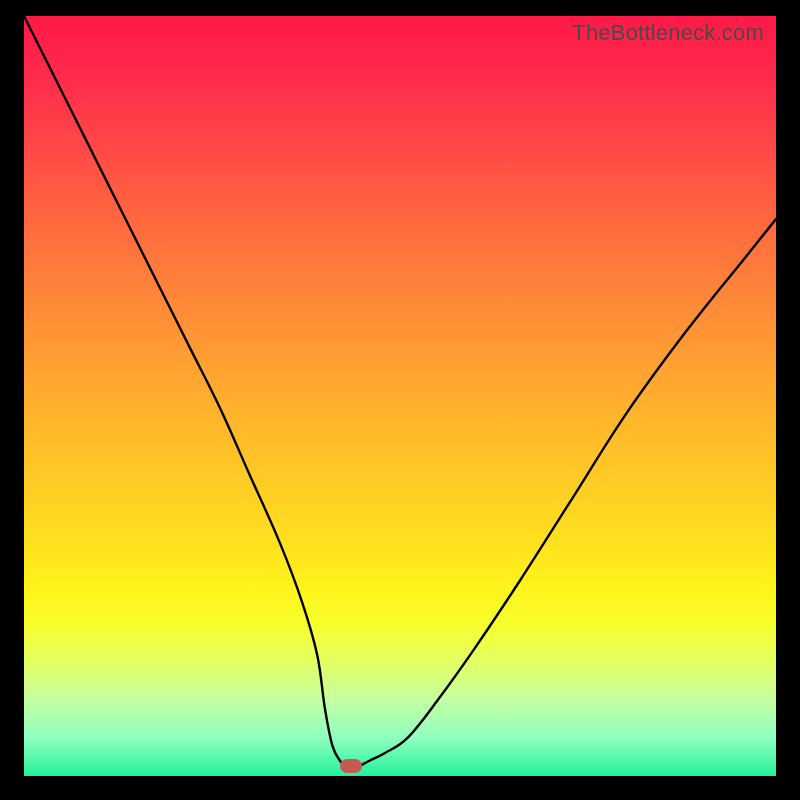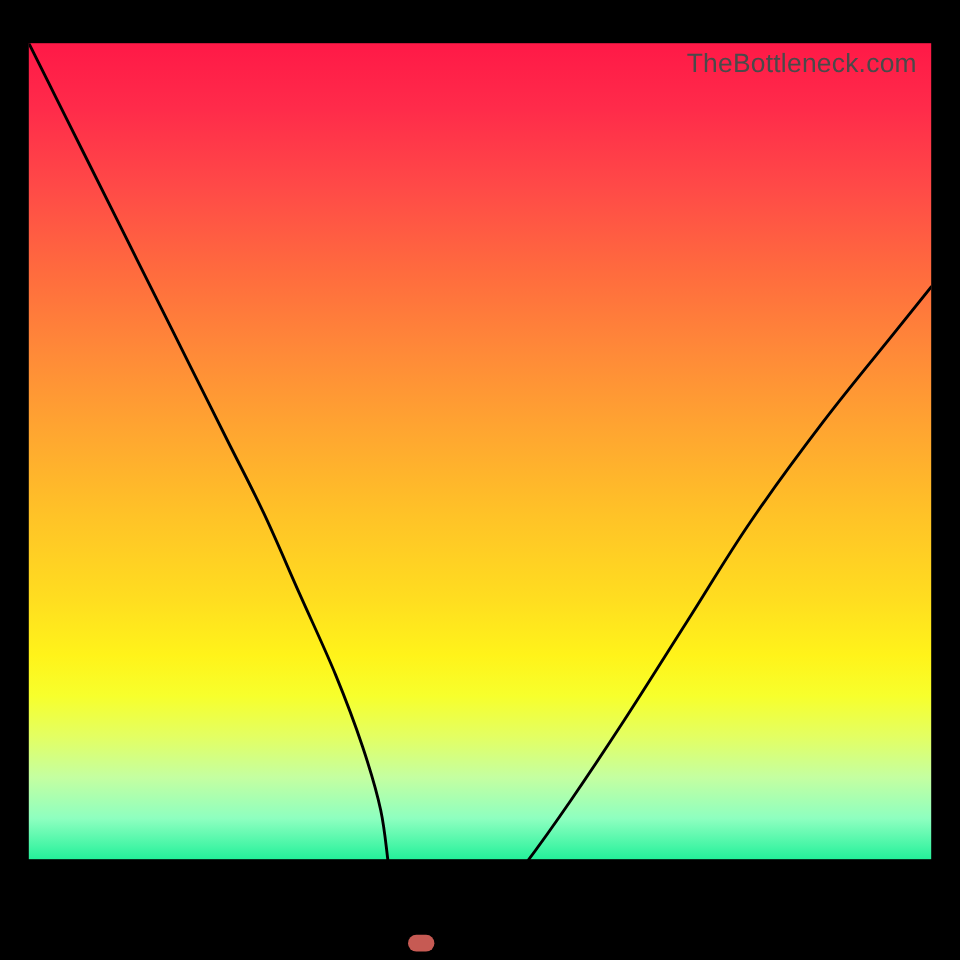--- a/index.html
+++ b/index.html
@@ -7,23 +7,23 @@
     padding: 0;
     width: 800px;
     height: 800px;
     background: #000;
     overflow: hidden;
     font-family: Arial, Helvetica, sans-serif;
   }
   .frame {
     position: absolute;
     left: 24px;
-    top: 36px;
+    top: 16px;
     width: 752px;
-    height: 680px;
+    height: 760px;
     background: linear-gradient(to bottom,
       #ff1947 0%,
       #ff2b4a 8%,
       #ff4b47 18%,
       #ff6b3e 28%,
       #ff8a38 38%,
       #ffa730 48%,
       #ffc327 58%,
       #ffdd20 68%,
       #fff31a 75%,

